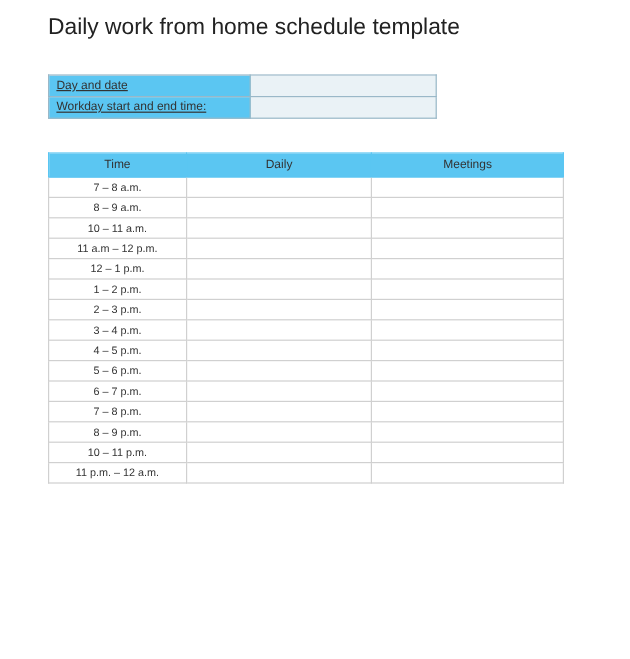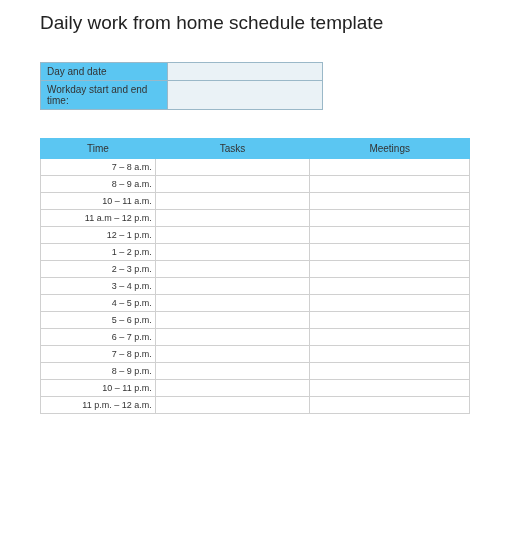--- a/index.html
+++ b/index.html
@@ -28,21 +28,22 @@
   .info-table td {
     border: 1px solid #9ab8c8;
     font-size: 10px;
     padding: 3px 6px;
     height: 18px;
     vertical-align: middle;
   }
   .info-table .label-cell {
     background: #5bc6f2;
     color: #333;
-    width: 127px;
+    width: 168px;
+    text-decoration: underline;
   }
   .info-table .value-cell {
     background: #eaf2f6;
     width: 155px;
   }
   .schedule-table {
     border-collapse: collapse;
     width: 430px;
   }
   .schedule-table th {
@@ -59,21 +60,21 @@
   .schedule-table th.meetings-head { width: 160px; }
   .schedule-table td {
     border: 1px solid #d0d0d0;
     font-size: 9px;
     color: #333;
     padding: 3px 3px;
     height: 17px;
     vertical-align: middle;
   }
   .schedule-table td.time-cell {
-    text-align: right;
+    text-align: center;
   }
   .schedule-table td.task-cell,
   .schedule-table td.meeting-cell {
     background: #fff;
   }
 </style>
 </head>
 <body>
 
 <div class="page">
@@ -89,21 +90,21 @@
       <td class="label-cell">Workday start and end time:</td>
       <td class="value-cell"></td>
     </tr>
   </tbody>
     </table>
 
   <table class="schedule-table">
     <thead>
       <tr>
         <th class="time-head">Time</th>
-        <th class="tasks-head">Tasks</th>
+        <th class="tasks-head">Daily</th>
         <th class="meetings-head">Meetings</th>
       </tr>
     </thead>
     <tbody id="schedule-body">
     <tr>
           <td class="time-cell">7 – 8 a.m.</td>
           <td class="task-cell"></td>
           <td class="meeting-cell"></td>
         </tr>
         <tr>

